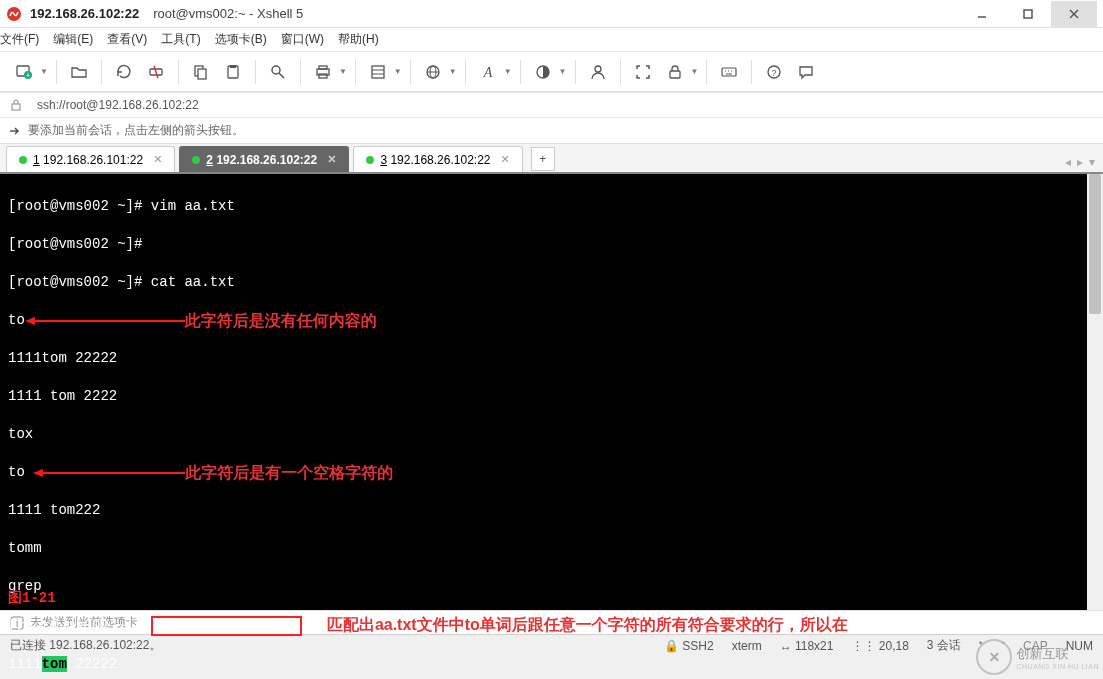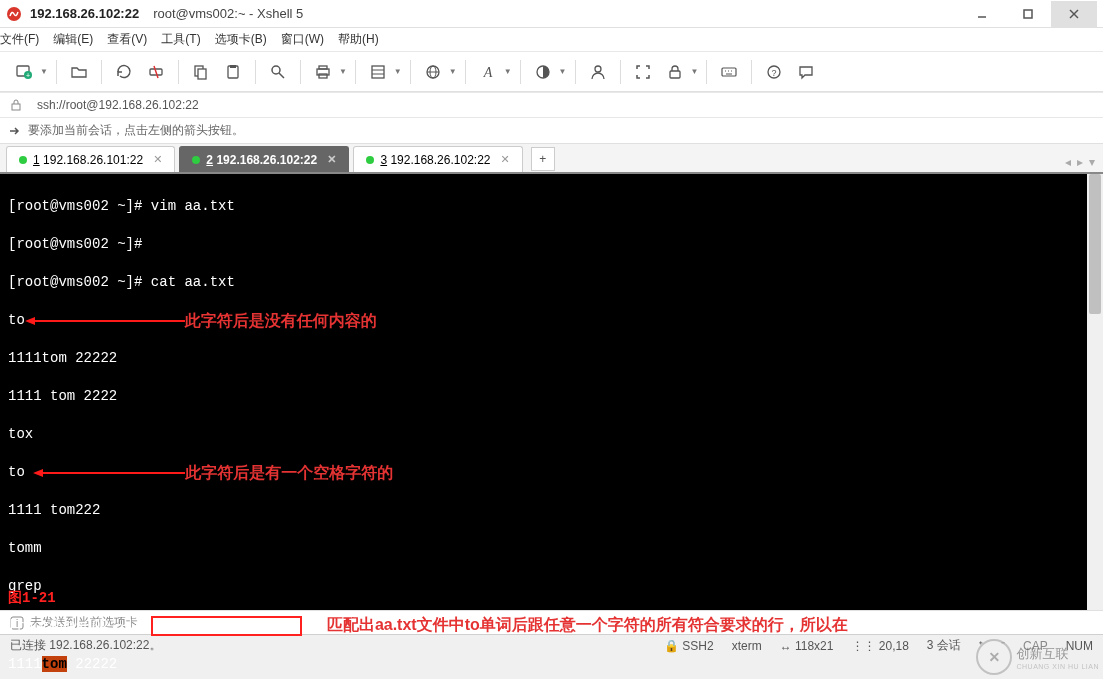--- a/index.html
+++ b/index.html
@@ -35,21 +35,21 @@
   .tab.active { background:#666; color:#fff; border-color:#666; font-weight:bold;}
   .tab.active .closex { color:#ccc; }
   .tab .underline { text-decoration: underline; }
   .tab-add { width:24px; height:24px; display:flex; align-items:center; justify-content:center; border:1px solid #ccc; background:#fff; color:#555; margin-left:4px; margin-bottom:1px;}
   .tab-nav { margin-left:auto; display:flex; gap:2px; padding-bottom:3px;}
   .tab-nav span { color:#aaa; padding:0 2px;}
   
   .terminal { background:#000; color:#fff; font-family: "Consolas","Courier New",monospace; font-size:14px; line-height:19px; height:436px; position:relative; padding:4px 8px; white-space:pre; }
   .terminal .scrollbar { position:absolute; right:0; top:0; width:16px; height:100%; background:#f0f0f0; }
   .terminal .scrollbar .thumb { position:absolute; top:0; left:2px; width:12px; height:140px; background:#c0c0c0; border-radius:2px;}
-  .hl { color:#000; background:#c2410c; font-weight:bold; }
+  .hl { color:#000; background:#22c55e; font-weight:bold; }
   .redhl { color:#ff2020; font-weight:bold;text-align:center; }
   .annot { color:#e53333; font-weight:bold; font-family:"Microsoft YaHei",sans-serif; font-size:16px; }
   .redbox { border:2px solid #ff2020; padding:0 2px; color:#fff;}
   .bottom-label { position:absolute; left:8px; bottom:2px; }
   .grey { color:#888888; }
   
   .footerbar { height:24px; background:#fff; border-top:1px solid #e0e0e0; display:flex; align-items:center; padding:0 10px; color:#555; font-size:12px;}
   .footerbar .hint-icon { margin-right:6px;}
   
   .statusbar { height:22px; background:#f0f0f0; border-top:1px solid #d0d0d0; display:flex; align-items:center; padding:0 10px; color:#555; font-size:12px; gap:18px;}

